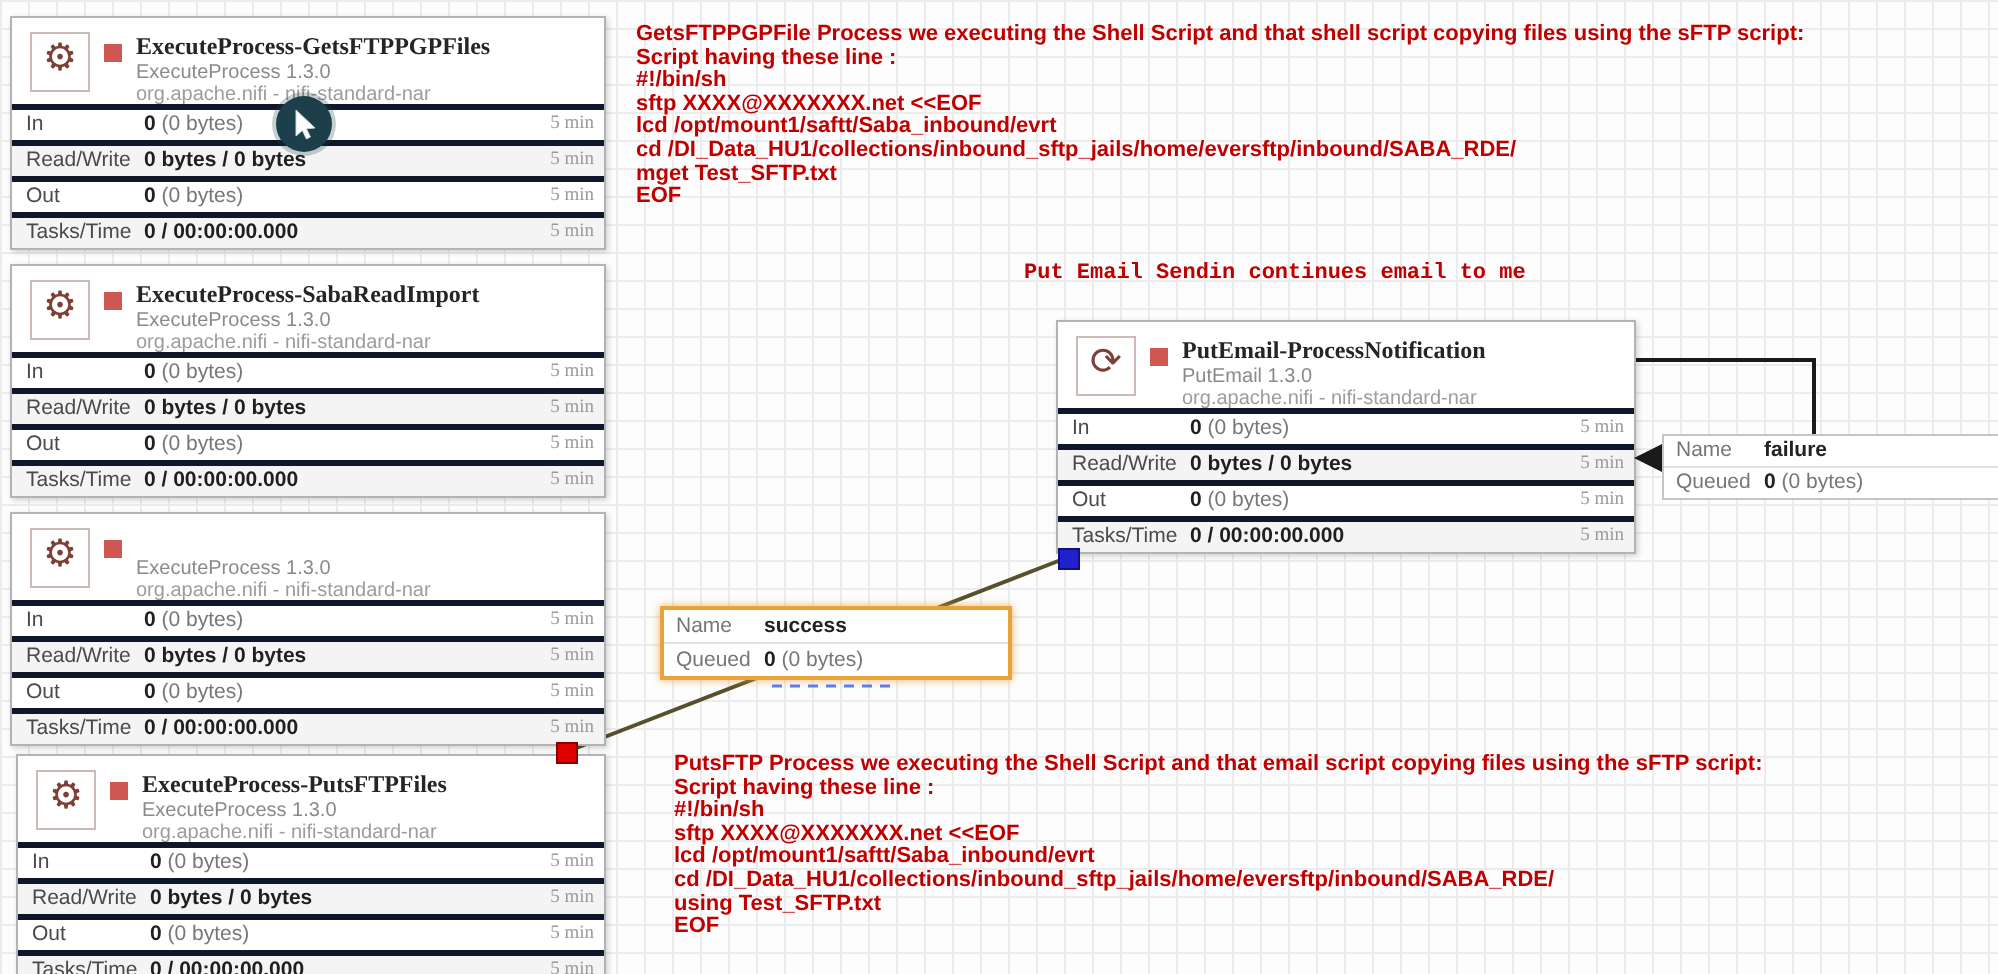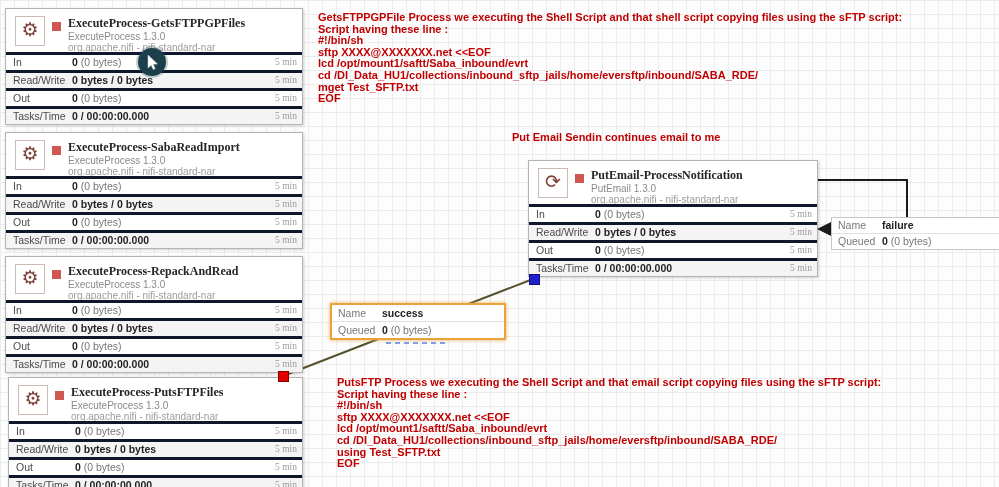--- a/index.html
+++ b/index.html
@@ -35,21 +35,21 @@
   .conn-label .row:last-child{border-bottom:none;}
   .cl-key{position:absolute;left:6px;color:#777;}
   .cl-val{position:absolute;left:50px;color:#222;font-weight:bold;}
   .cl-val .muted{font-weight:normal;color:#777;}
   #success-label{left:330px;top:303px;width:172px;border:2px solid #e8a33d;box-shadow:0 0 4px rgba(232,163,61,.8);}
   #failure-label{left:831px;top:217px;width:168px;border:1px solid #c6c6c6;}
   #failure-label .row{height:15px;line-height:15px;}
 
   .note{position:absolute;color:#c00000;font-weight:bold;font-size:11px;line-height:11.6px;z-index:2;white-space:nowrap;}
   #note-top{left:318px;top:12px;}
-  #note-mid{left:512px;top:132px;}
+  #note-mid{left:512px;top:132px;font-family:Liberation Mono, monospace;}
   #note-bottom{left:337px;top:377px;}
 
   .marker{position:absolute;width:9px;height:9px;z-index:4;}
   #marker-red{left:278px;top:371px;background:#e00000;border:1px solid #8a0000;}
   #marker-blue{left:529px;top:274px;background:#2020cf;border:1px solid #101080;}
 
   #cursor-highlight{position:absolute;left:138px;top:48px;width:28px;height:28px;border-radius:50%;
     background:#1d3f4b;z-index:5;box-shadow:0 0 0 2px rgba(29,63,75,.25);}
 </style>
 </head>
@@ -119,21 +119,20 @@
         <span class="stat-label">Tasks/Time</span>
         <span class="stat-value"><b>0 / 00:00:00.000</b> <span class="muted"></span></span>
         <span class="stat-window">5 min</span>
       </div>
   </div>
 
   <div class="processor" style="left:5px;top:256px;">
     <div class="proc-header">
       <div class="proc-icon">⚙</div>
       <div class="run-indicator"></div>
-      <div class="proc-title">ExecuteProcess-RepackAndRead</div>
       <div class="proc-type">ExecuteProcess 1.3.0</div>
       <div class="proc-bundle">org.apache.nifi - nifi-standard-nar</div>
     </div>
     <div class="stat-row">
         <span class="stat-label">In</span>
         <span class="stat-value"><b>0</b> <span class="muted">(0 bytes)</span></span>
         <span class="stat-window">5 min</span>
       </div>
     <div class="stat-row alt">
         <span class="stat-label">Read/Write</span>

